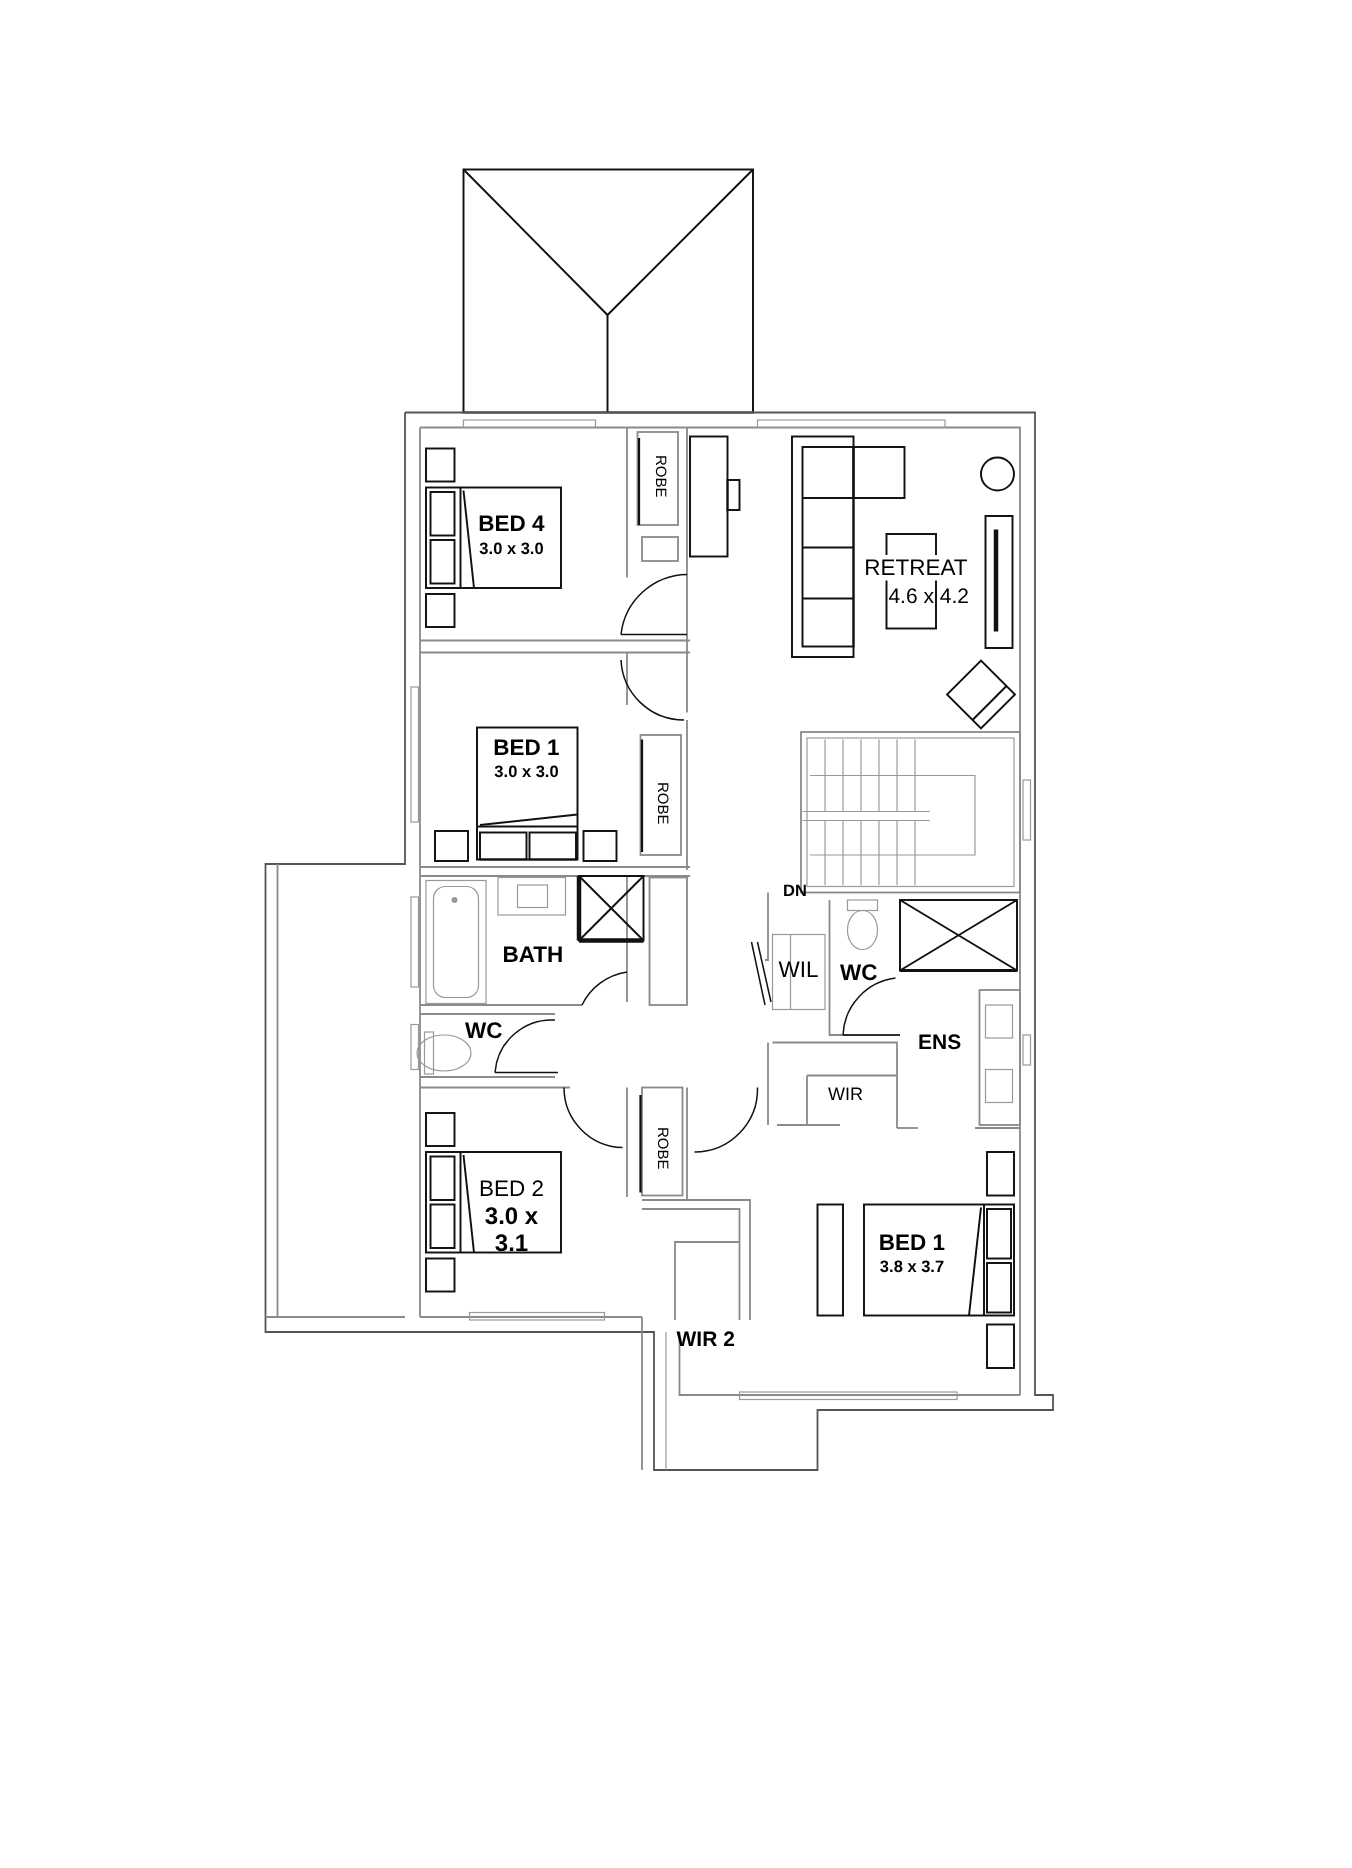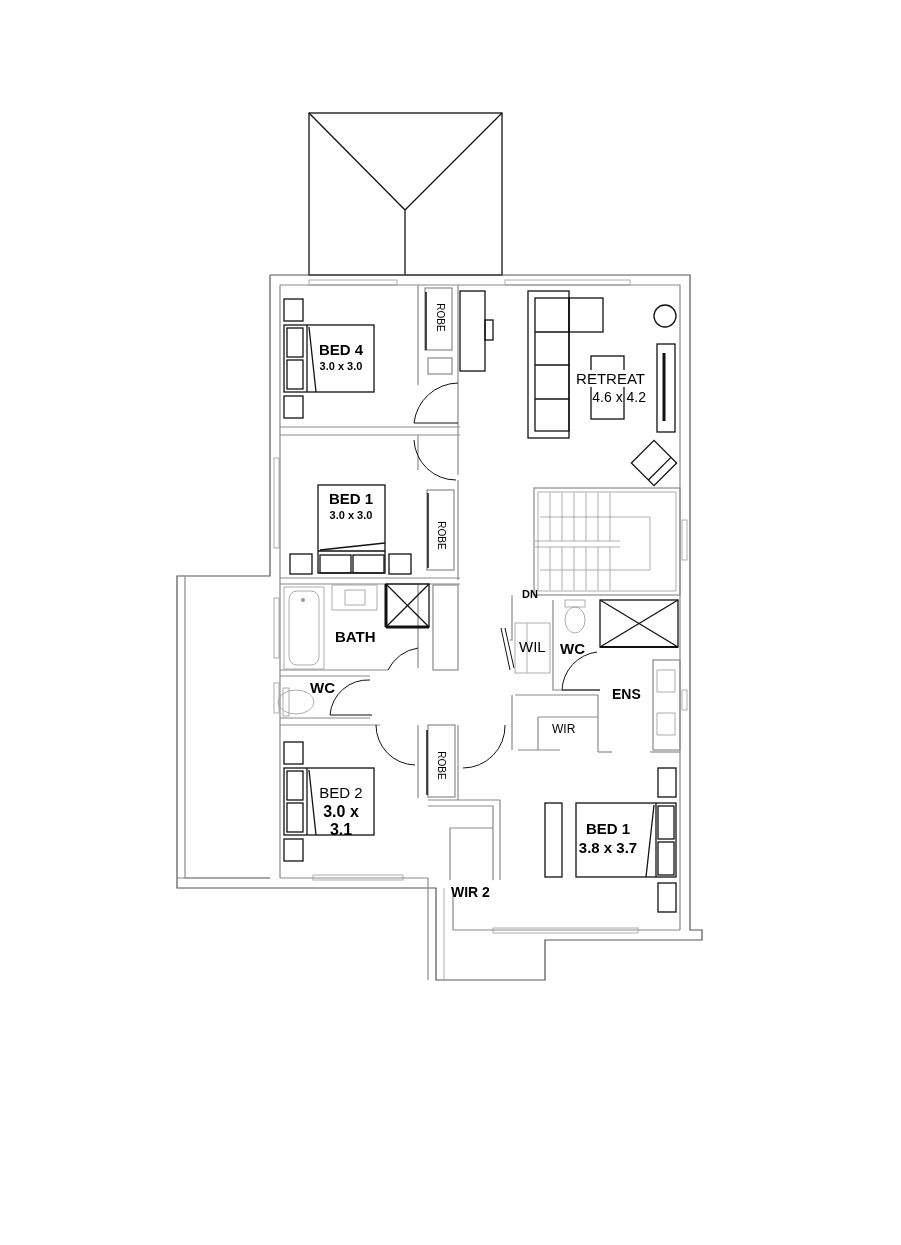--- a/index.html
+++ b/index.html
@@ -245,21 +245,21 @@
   <div class="lbl" style="font-size:11px;font-weight:bold;margin-top:2px;">3.0 x 3.0</div>
 </div>
 
 <div style="position:absolute;left:311px;top:784px;width:60px;text-align:center;">
   <div class="lbl" style="font-size:15px;font-weight:normal;">BED 2</div>
   <div class="lbl" style="font-size:16px;font-weight:bold;margin-top:2px;">3.0 x 3.1</div>
 </div>
 
 <div style="position:absolute;left:578px;top:820px;width:60px;text-align:center;">
   <div class="lbl" style="font-size:15px;font-weight:bold;">BED 1</div>
-  <div class="lbl" style="font-size:15px;font-weight:bold;margin-top:2px;">3.8 x 3.7</div>
+  <div class="lbl" style="font-size:11px;font-weight:bold;margin-top:2px;">3.8 x 3.7</div>
 </div>
 
 <div style="position:absolute;left:570px;top:370px;width:76px;text-align:right;background:transparent;">
   <div class="lbl" style="font-size:15px;background:#fff;display:inline-block;padding:0 1px;">RETREAT</div>
   <div class="lbl" style="font-size:14px;margin-top:1px;">4.6 x 4.2</div>
 </div>
 
 <div class="lbl" style="position:absolute;left:335px;top:628px;font-size:15px;font-weight:bold;">BATH</div>
 <div class="lbl" style="position:absolute;left:310px;top:679px;font-size:15px;font-weight:bold;">WC</div>
 <div class="lbl" style="position:absolute;left:560px;top:640px;font-size:15px;font-weight:bold;">WC</div>

